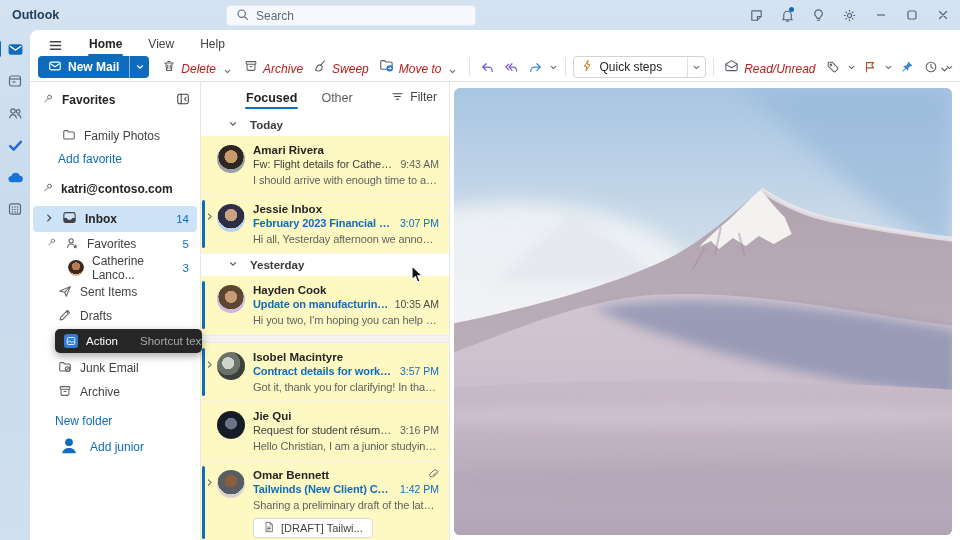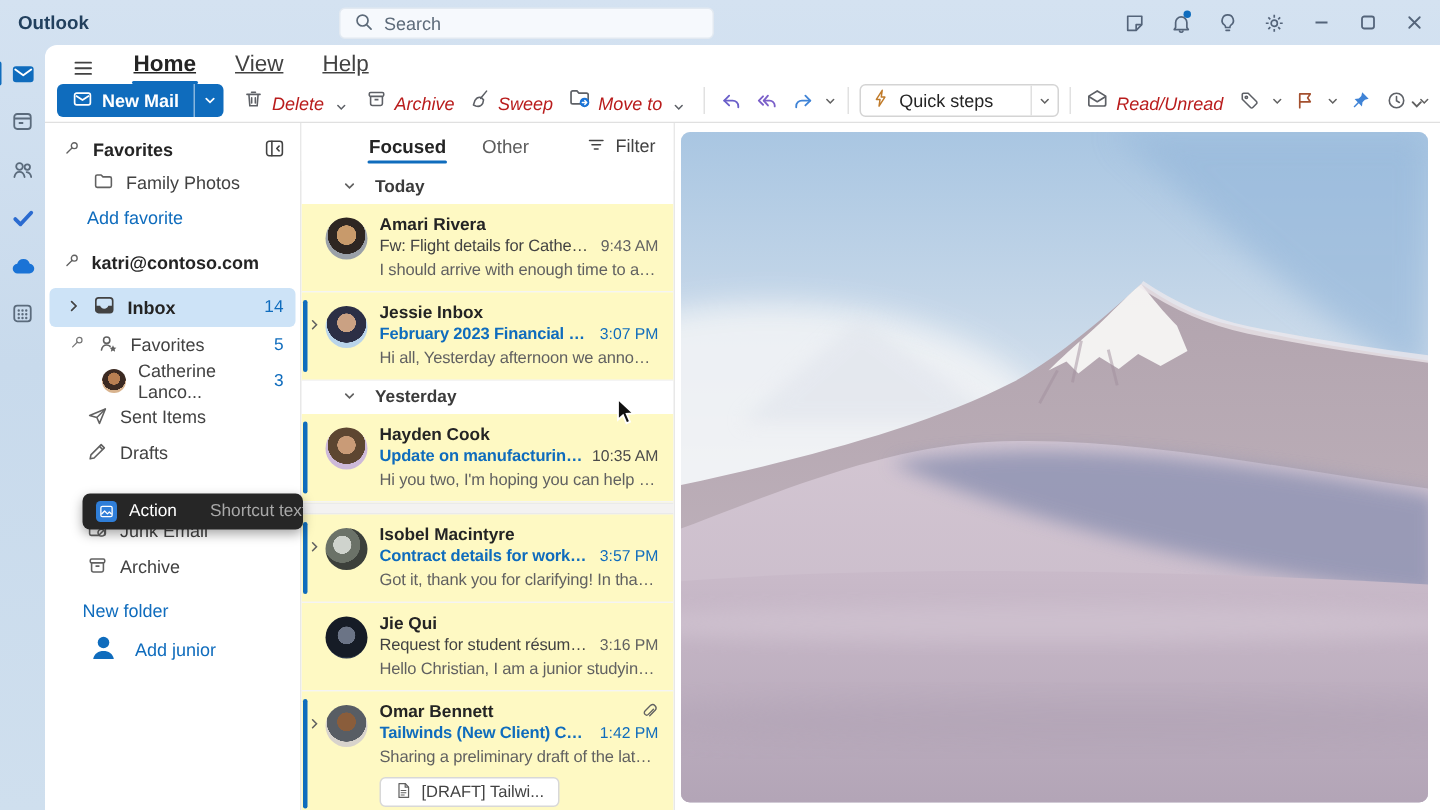--- a/index.html
+++ b/index.html
@@ -28,21 +28,21 @@
   .rail { position:absolute; left:0; top:30px; bottom:0; width:30px;
     display:flex; flex-direction:column; align-items:center; padding-top:9px; gap:12px; }
   .rail-item { position:relative; width:20px; height:20px; display:flex; align-items:center; justify-content:center; color:#5b6b7c; }
   .rail-item.sel::before { content:""; position:absolute; left:-7px; top:2px; width:3px; height:16px; border-radius:2px; background:#0f6cbd; }
 
   
   .ribbon { position:absolute; left:30px; top:30px; right:0; height:52px; background:#fff;
     border-top-left-radius:8px; border-bottom:1px solid #e0e0e0; }
   .tabrow { height:25px; display:flex; align-items:flex-end; padding-left:12px; gap:4px; }
   .hamburger { width:26px; height:20px; display:flex; align-items:center; justify-content:center; color:#424242; margin-right:6px; }
-  .rtab { position:relative; padding:3px 11px 4px; font-size:15px; color:#424242;text-decoration:underline; }
+  .rtab { position:relative; padding:3px 11px 4px; font-size:12px; color:#424242; }
   .rtab.active { font-weight:700; color:#242424; }
   .rtab.active::after { content:""; position:absolute; left:10px; right:10px; bottom:-1px; height:2.5px; border-radius:2px; background:#0f6cbd; }
   .cmdrow { height:26px; display:flex; align-items:center; padding:0 6px 2px 8px; }
   .newmail { height:22px; margin-right:8px; background:#0f6cbd; color:#fff; border-radius:4px;
     display:flex; align-items:stretch; overflow:hidden; font-weight:700; font-size:12px; flex:none; }
   .nm-main { display:flex; align-items:center; gap:6px; padding:0 10px; }
   .nm-chev { width:20px; display:flex; align-items:center; justify-content:center; border-left:1px solid rgba(255,255,255,.5); }
   .cmd { display:flex; align-items:flex-end; gap:5px; padding:3px 5px; border-radius:4px; color:#b91c1c; white-space:nowrap; flex:none;font-style:italic; }
   .cmd svg { color:#5d6066; }
   .chev { color:#616161; display:flex; align-items:center; flex:none; padding:0 2px; }
@@ -55,21 +55,21 @@
   .ribbon-collapse { position:absolute; right:10px; bottom:3px; color:#616161; }
 
   
   .content { position:absolute; left:30px; top:82px; right:0; bottom:0; background:#fff; display:flex; }
 
   
   .folders { width:170px; flex:none; padding-top:8px; font-size:12px; }
   .f-head { height:20px; display:flex; align-items:center; gap:8px; padding:0 10px 0 12px; font-weight:700; color:#242424; }
   .f-head .sp { flex:1; }
   .f-row { height:24px; display:flex; align-items:center; gap:8px; margin:0 3px; padding:0 8px 0 25px; border-radius:4px; color:#424242; }
-  .f-row.ind2 { padding-left:29px; }
+  .f-row.ind2 { padding-left:29px;margin-top:14px; }
   .f-row.ind3 { padding-left:35px; }
   .f-row.sel { background:#cde3f7; height:26px; color:#242424; font-weight:700; padding-left:11px; }
   .f-count { margin-left:auto; color:#0f6cbd; font-size:11.5px; font-weight:400; }
   .f-link { height:22px; display:flex; align-items:center; padding-left:28px; color:#0f6cbd; }
   .f-gap8 { height:8px; } .f-gap28 { height:28px; } .f-gap6 { height:6px; }
   .acct-head { height:22px; display:flex; align-items:center; gap:7px; padding-left:12px; font-weight:700; color:#242424; }
   .addacct { height:30px; display:flex; align-items:center; gap:10px; padding-left:28px; color:#0f6cbd; font-weight:400; }
   .fp-avatar { width:16px; height:16px; border-radius:50%; flex:none;
     background:radial-gradient(circle at 50% 40%, #b97f52 0 32%, #3c2a22 33% 62%, #d8b38e 63%); }
 

